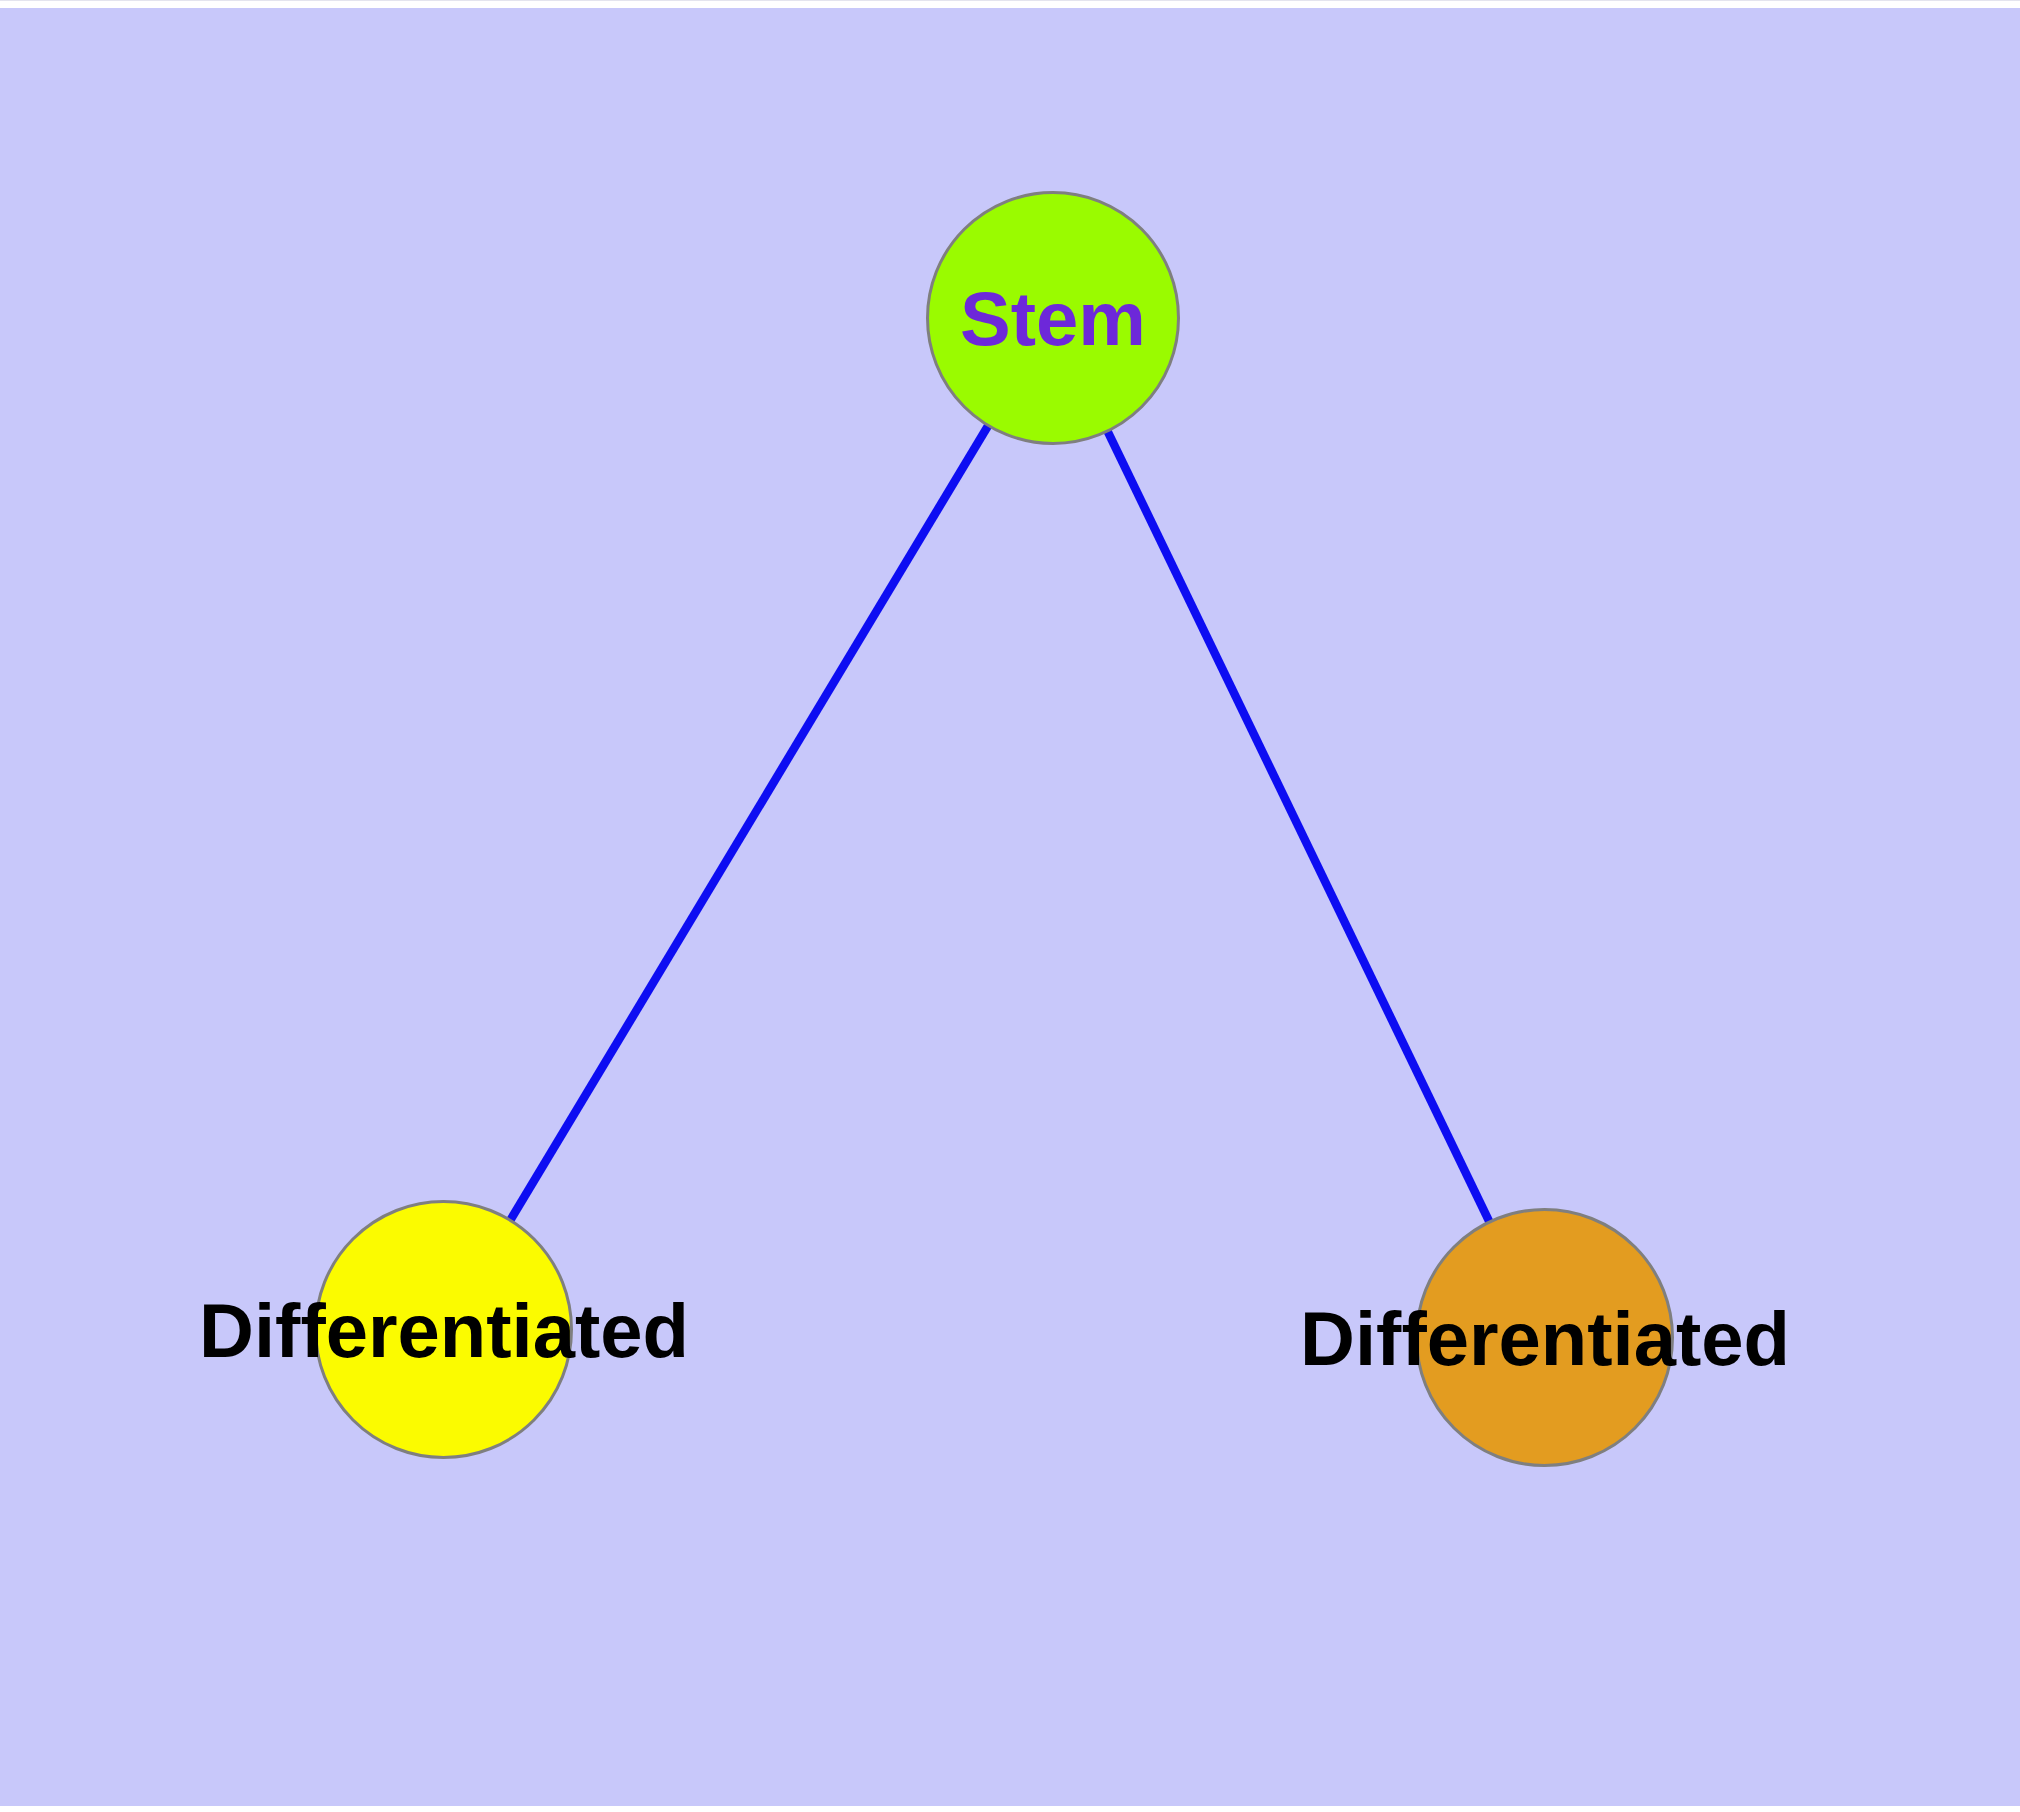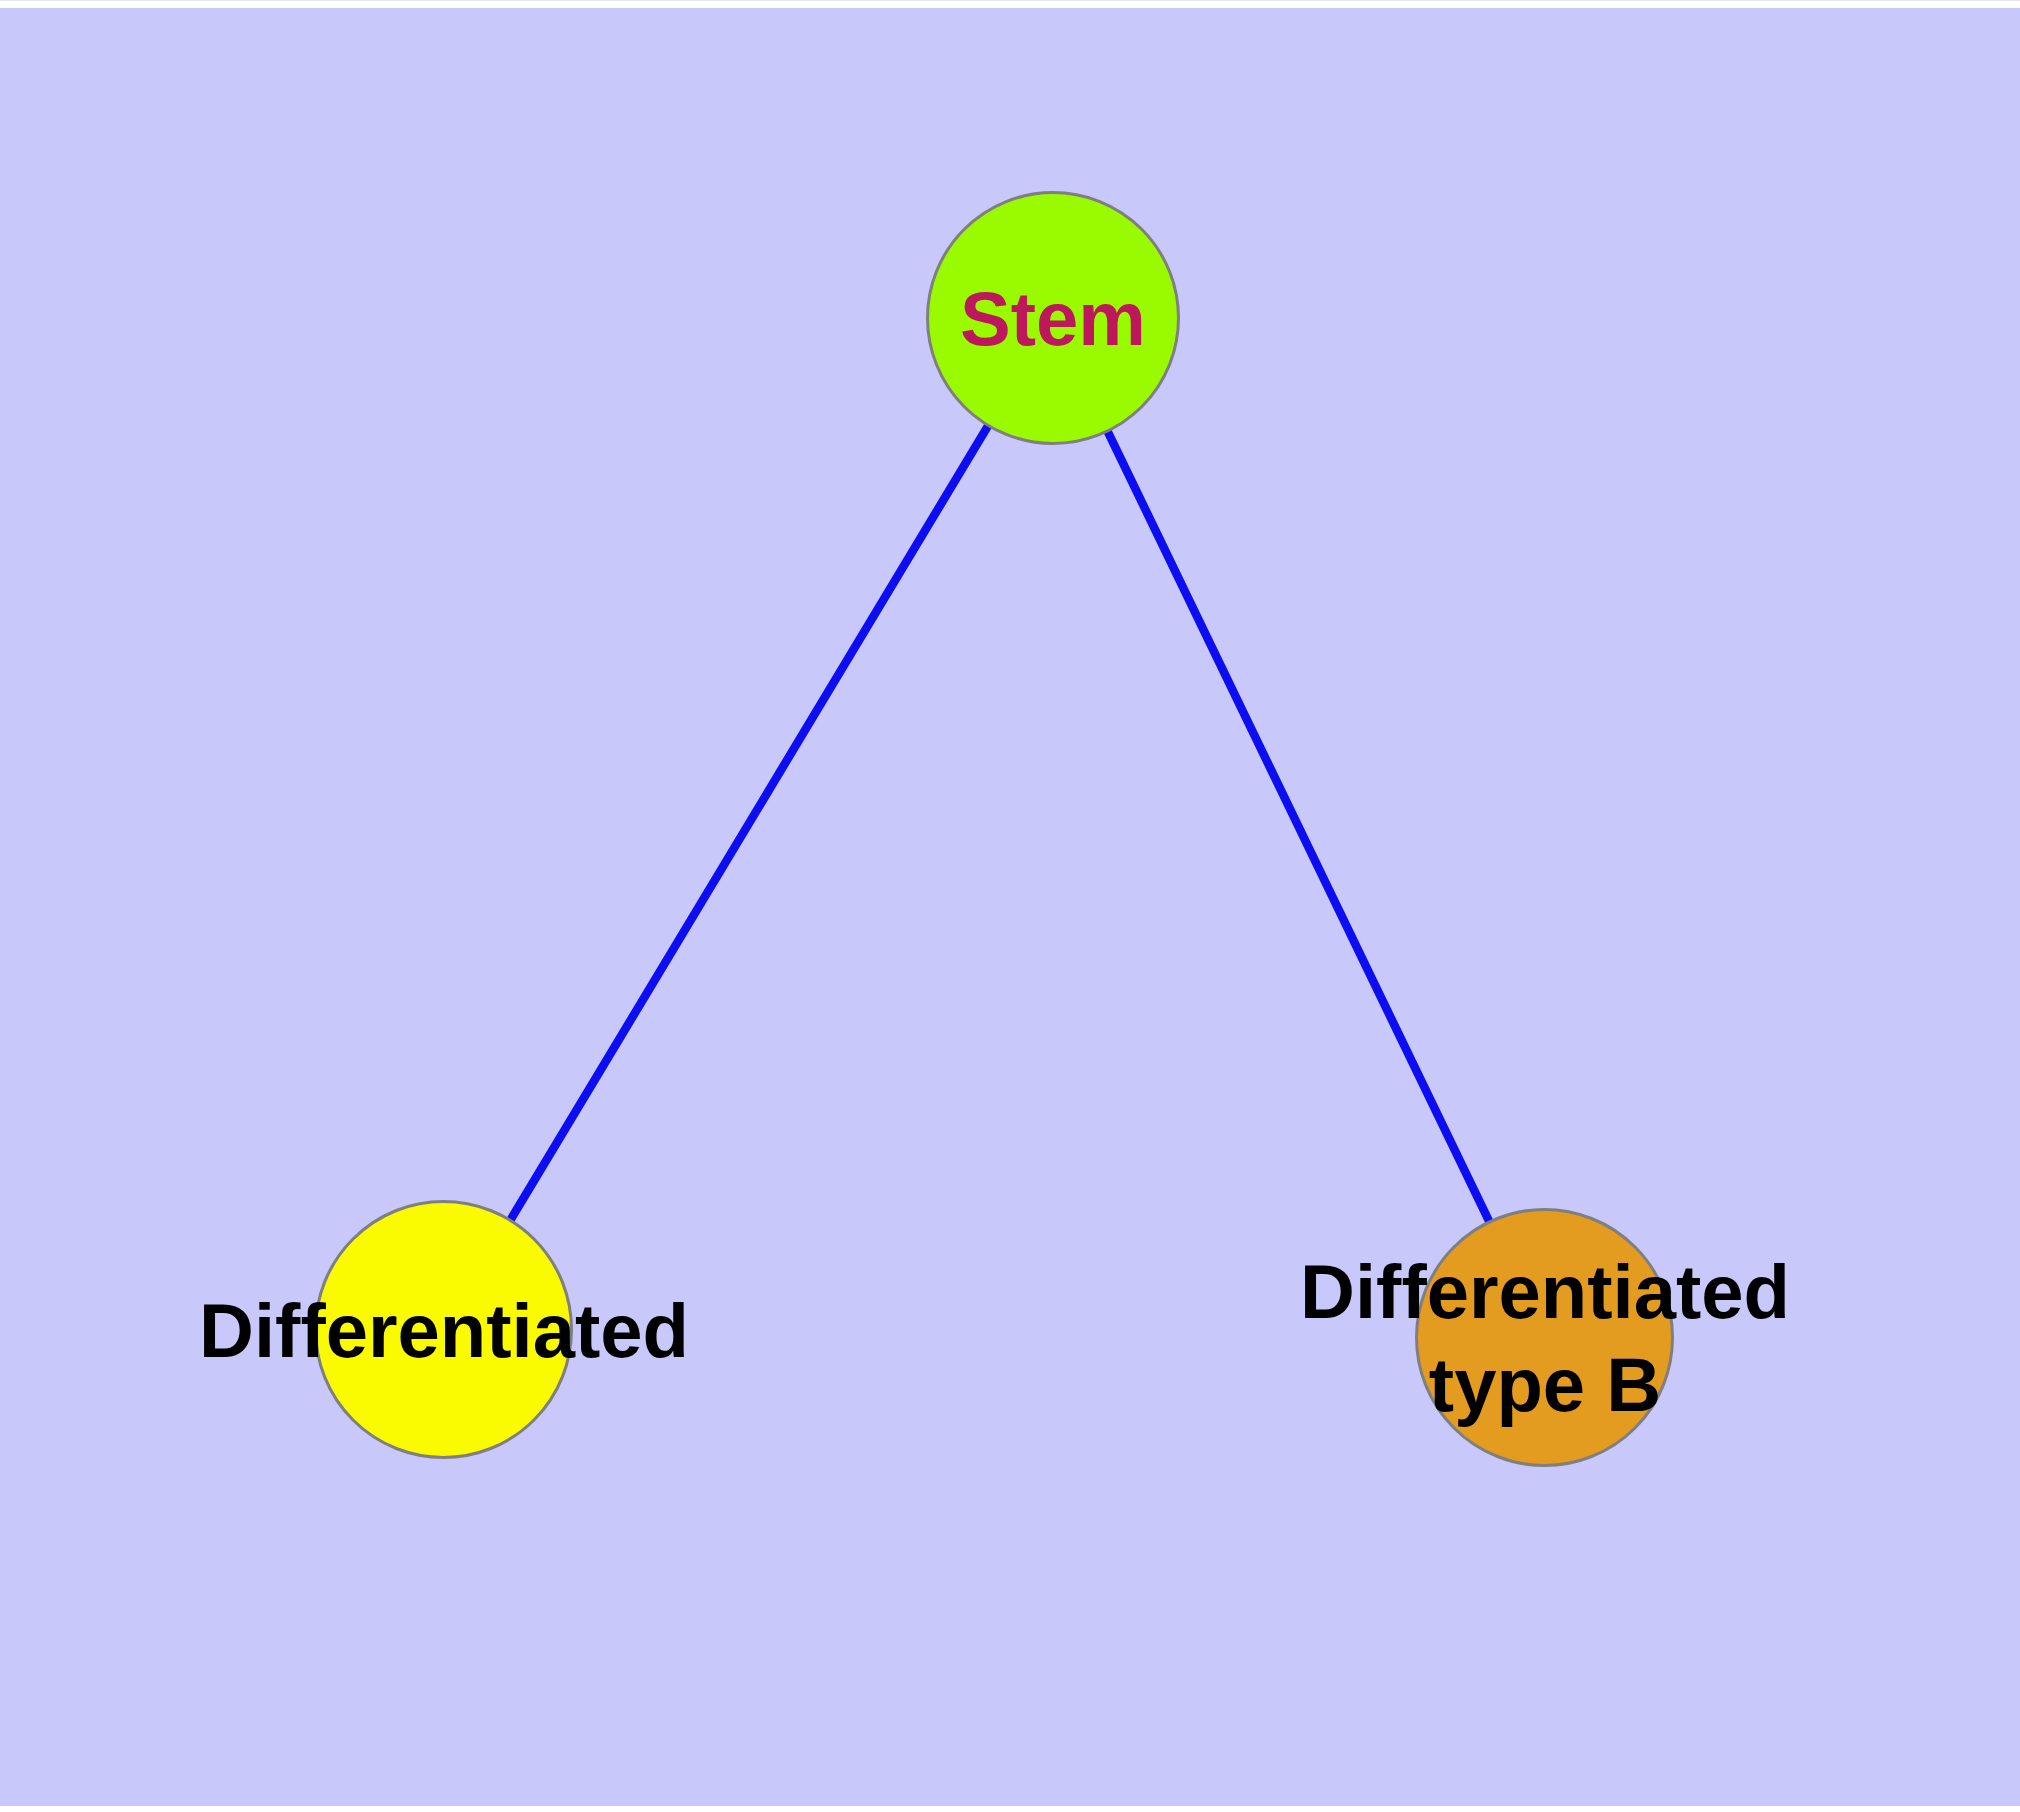--- a/index.html
+++ b/index.html
@@ -67,28 +67,27 @@
 
   <svg class="edges-layer" viewBox="0 0 2384 2138" width="2021" height="1812">
     <line x1="1242" y1="374" x2="524" y2="1568" stroke="#0d0df2"></line>
     <line x1="1242" y1="374" x2="1823" y2="1577" stroke="#0d0df2"></line>
   </svg>
 
   <div class="node" style="left: 926px; top: 190px; width: 254px; height: 254px; background: rgb(154, 251, 0); border-color: rgb(127, 127, 127);"></div>
   <div class="node" style="left: 314px; top: 1199px; width: 259px; height: 259px; background: rgb(251, 251, 0); border-color: rgb(127, 127, 127);"></div>
   <div class="node" style="left: 1415px; top: 1207px; width: 259px; height: 259px; background: rgb(227, 156, 32); border-color: rgb(127, 127, 127);"></div>
 
-  <div class="node-label" style="left: 1053px; top: 317px; color: #be185d;">
+  <div class="node-label" style="left: 1053px; top: 317px; color: #6d28d9;">
     <span class="label-line">Stem</span>
 
   </div>
 
   <div class="node-label" style="left: 444px; top: 1329px; color: rgb(0, 0, 0);">
     <span class="label-line">Differentiated</span>
   </div>
 
   <div class="node-label" style="left: 1545px; top: 1337px; color: rgb(0, 0, 0);">
     <span class="label-line">Differentiated</span>
-    <span class="label-line">type B</span>
   </div>
 
 </div>
 
 
 </body></html>

